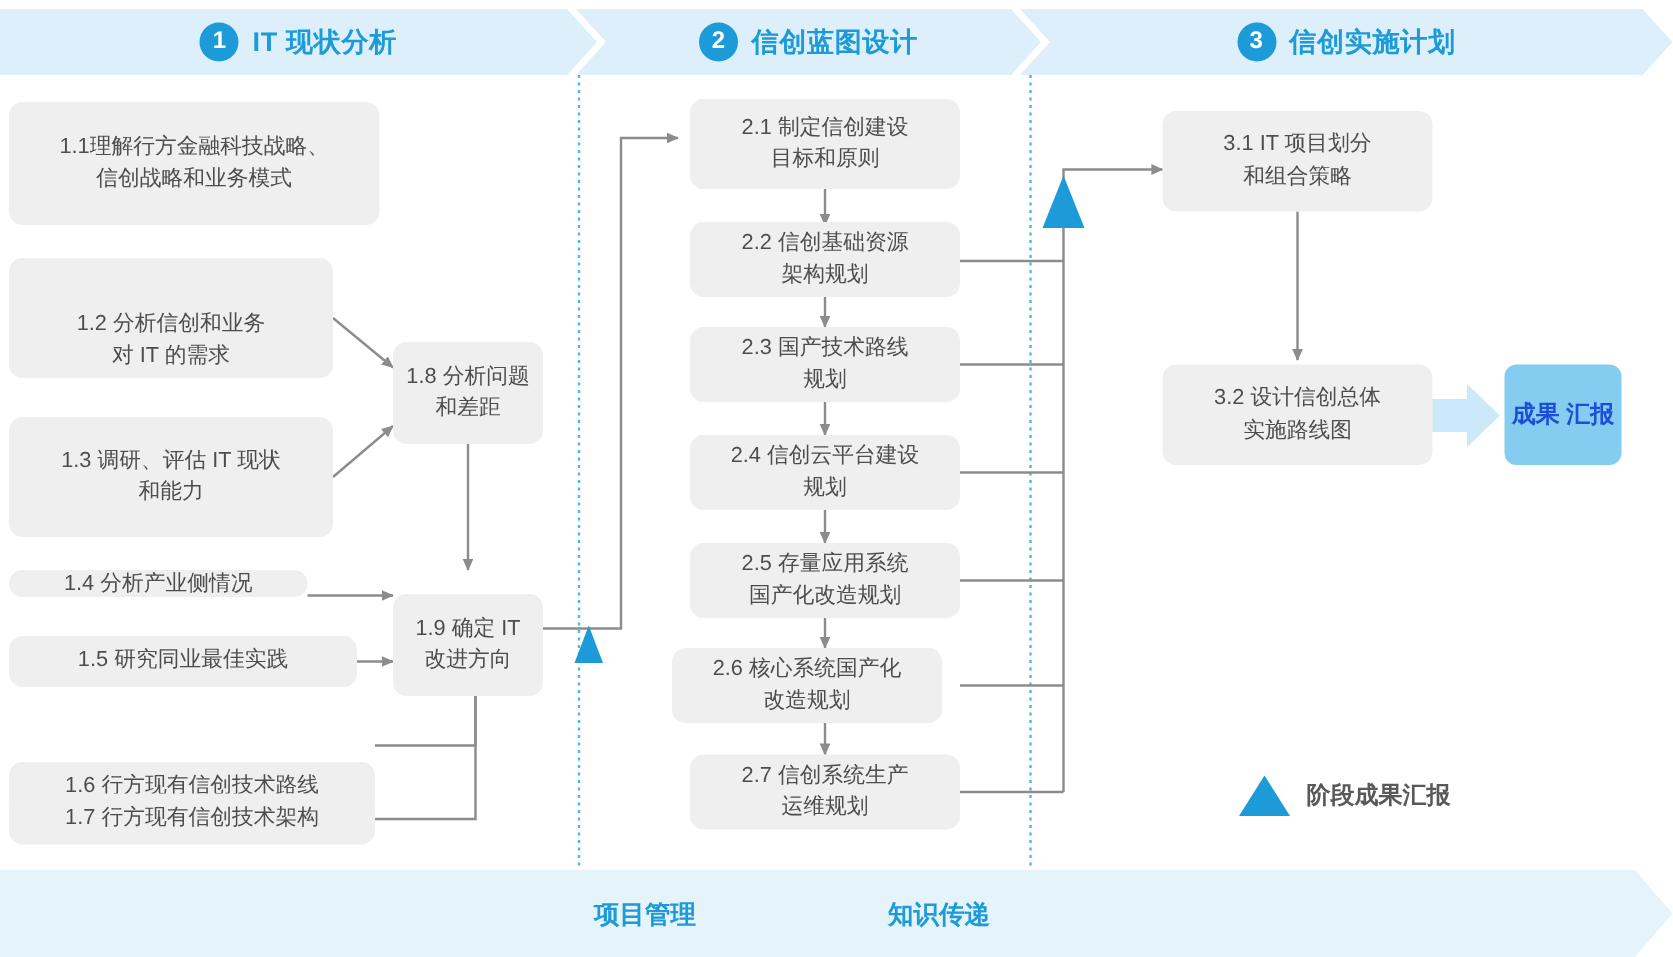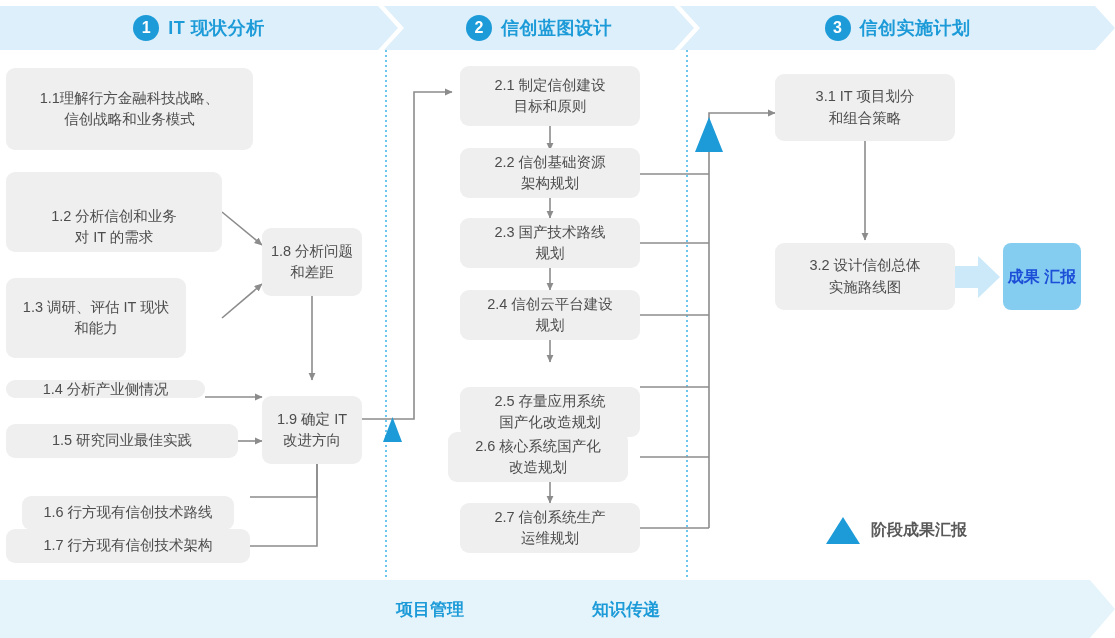--- a/index.html
+++ b/index.html
@@ -133,40 +133,40 @@
     </div>
   </div>
 
   <div class="box" style="left:6px;top:172px;width:216px;height:80px;align-items:flex-end;">
     <div>
       <span>1.2 分析信创和业务</span>
       <span>对 IT 的需求</span>
     </div>
   </div>
 
-  <div class="box" style="left:6px;top:278px;width:180px;height:80px;">
+  <div class="box" style="left:6px;top:278px;width:216px;height:80px;">
     <div>
       <span>1.3 调研、评估 IT 现状</span>
       <span>和能力</span>
     </div>
   </div>
 
   <div class="box" style="left:6px;top:380px;width:199px;height:18px;">
     <div>
         <span>1.4 分析产业侧情况</span>
       </div>
   </div>
 
   <div class="box" style="left:6px;top:424px;width:232px;height:34px;">
     <div>
         <span>1.5 研究同业最佳实践</span>
       </div>
   </div>
 
-  <div class="box" style="left:6px;top:496px;width:212px;height:34px;margin-left:16px;">
+  <div class="box" style="left:6px;top:508px;width:244px;height:34px;">
     <div>
         <span>1.6 行方现有信创技术路线</span>
       </div>
   </div>
 
   <div class="box" style="left:6px;top:529px;width:244px;height:34px;">
     <div>
         <span>1.7 行方现有信创技术架构</span>
       </div>
   </div>
@@ -206,21 +206,21 @@
     </div>
   </div>
 
   <div class="box" style="left:460px;top:290px;width:180px;height:50px;">
     <div>
       <span>2.4 信创云平台建设</span>
       <span>规划</span>
     </div>
   </div>
 
-  <div class="box" style="left:460px;top:362px;width:180px;height:50px;margin-top:25px;">
+  <div class="box" style="left:460px;top:362px;width:180px;height:50px;">
     <div>
       <span>2.5 存量应用系统</span>
       <span>国产化改造规划</span>
     </div>
   </div>
 
   <div class="box" style="left:448px;top:432px;width:180px;height:50px;">
     <div>
       <span>2.6 核心系统国产化</span>
       <span>改造规划</span>

